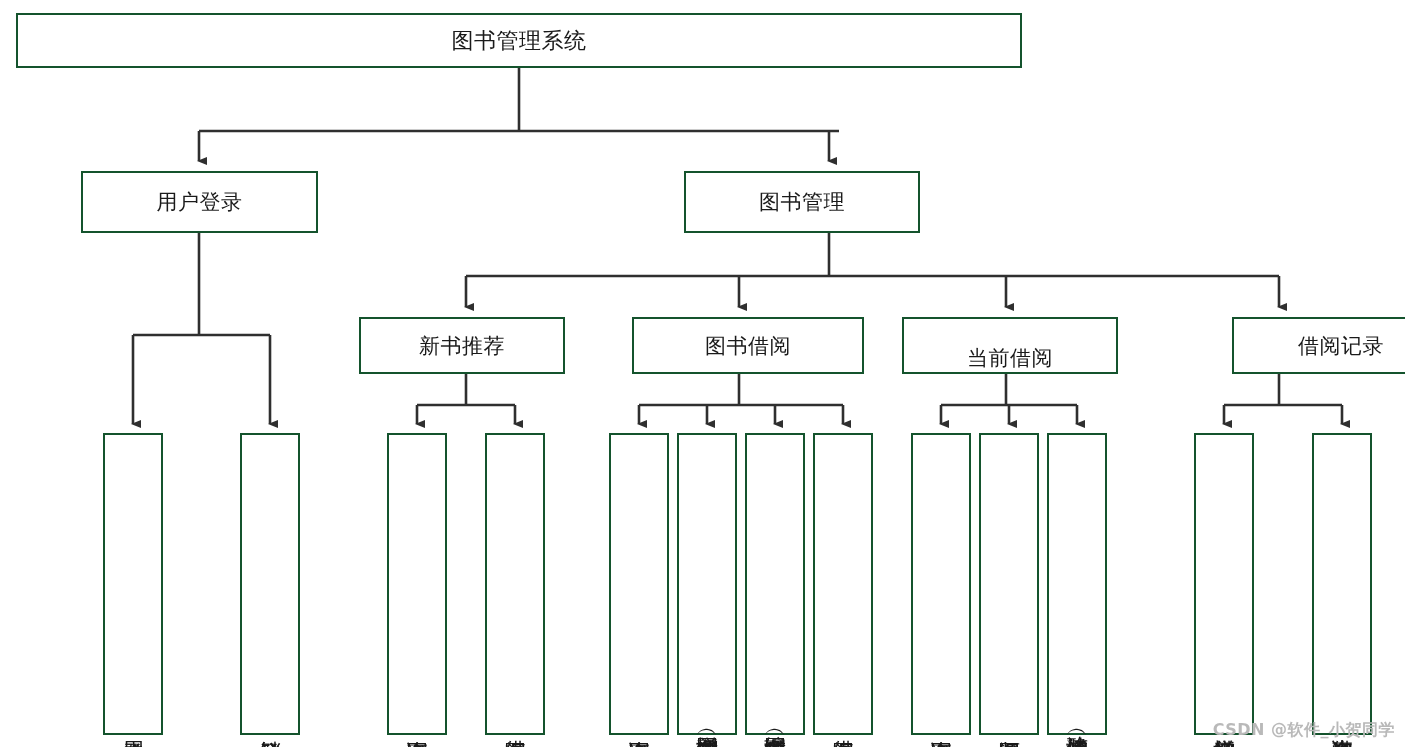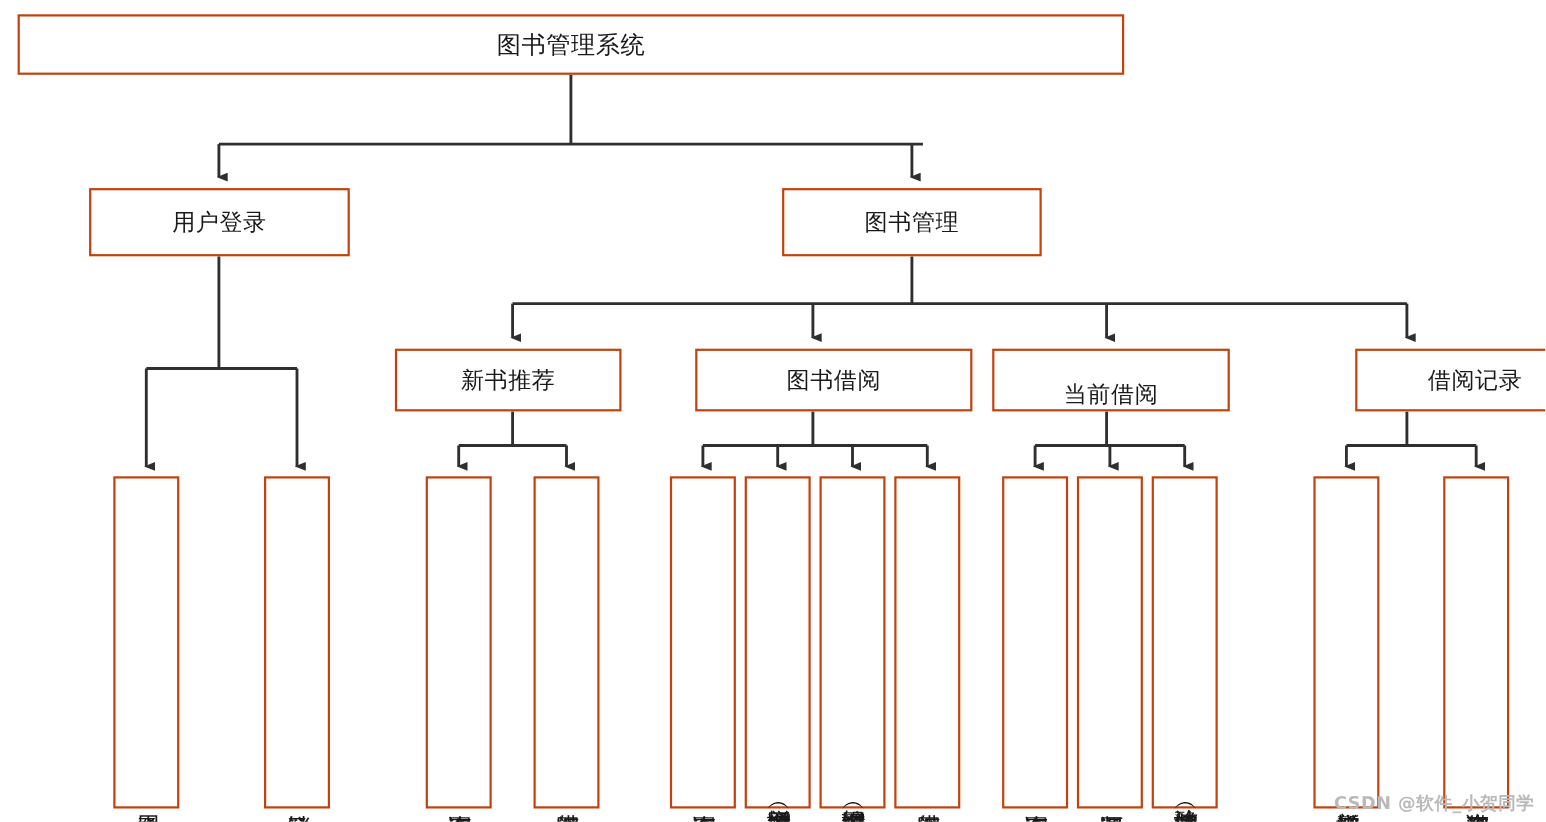--- a/index.html
+++ b/index.html
@@ -23,21 +23,21 @@
     left: 0;
     top: 0;
     width: 1405px;
     height: 747px;
     pointer-events: none;
   }
   .node {
     position: absolute;
     box-sizing: border-box;
     background: #ffffff;
-    border: 2px solid #c2410c;
+    border: 2px solid #14532d;
     display: flex;
     align-items: center;
     justify-content: center;
     color: #1a1a1a;
   }
   .node.horiz {
     font-size: 21px;
     letter-spacing: 0.5px;
   }
   .node.vert {
@@ -123,28 +123,28 @@
     </g>
   </svg>
 
   <div class="node horiz root" style="left:16px; top:13px; width:1006px; height:55px;">
     <span>图书管理系统</span>
   </div>
 
   <div class="node horiz" style="left:81px; top:171px; width:237px; height:62px;">
     <span>用户登录</span>
   </div>
-  <div class="node horiz" style="left:711px; top:171px; width:236px; height:62px;">
+  <div class="node horiz" style="left:684px; top:171px; width:236px; height:62px;">
     <span>图书管理</span>
   </div>
 
   <div class="node horiz" style="left:359px; top:317px; width:206px; height:57px;">
     <span>新书推荐</span>
   </div>
-  <div class="node horiz" style="left:632px; top:317px; width:252px; height:57px;">
+  <div class="node horiz" style="left:632px; top:317px; width:232px; height:57px;">
     <span>图书借阅</span>
   </div>
   <div class="node horiz" style="left:902px; top:317px; width:216px; height:57px;align-items:flex-end;">
     <span>当前借阅</span>
   </div>
   <div class="node horiz" style="left:1232px; top:317px; width:218px; height:57px;">
     <span>借阅记录</span>
   </div>
 
   <div class="node vert" style="left:103px; top:433px; width:60px; height:302px;">

